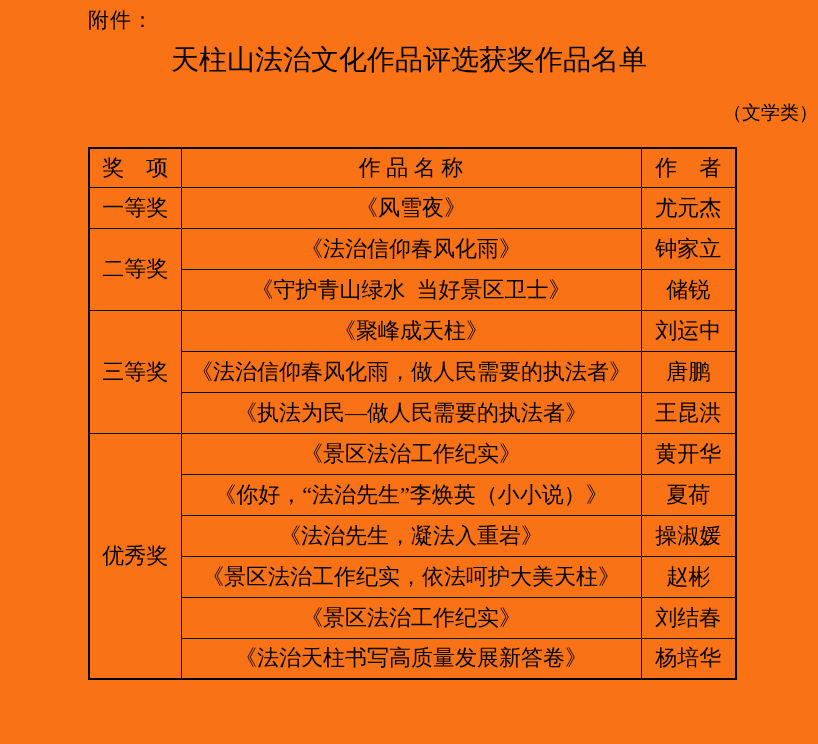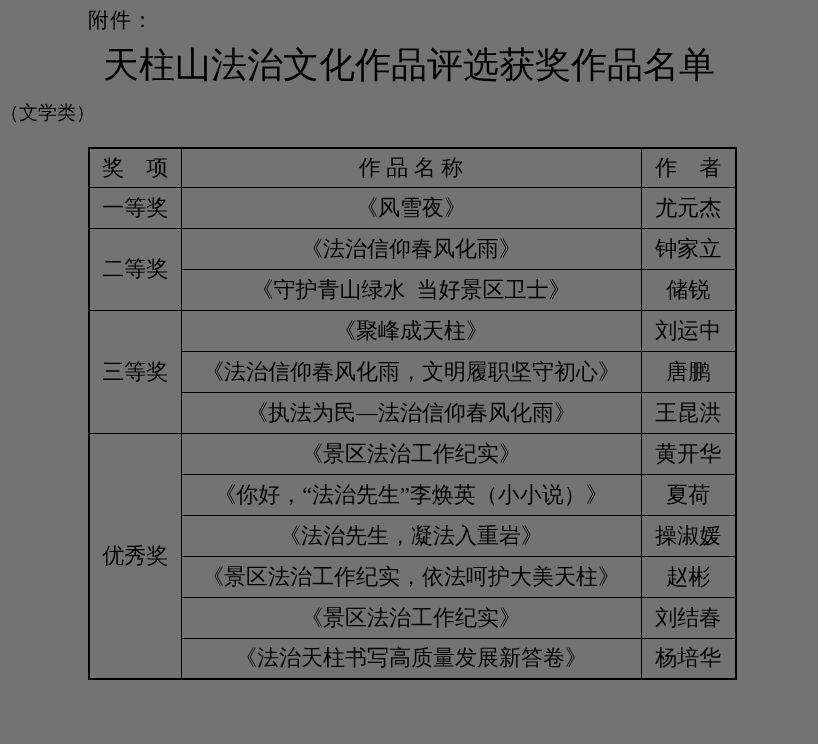--- a/index.html
+++ b/index.html
@@ -1,34 +1,34 @@
 <!DOCTYPE html>
 <html><head>
 <meta charset="utf-8">
 <style>
   html,body{margin:0;padding:0;background:#ffffff;}
   .page{
     position:relative;
     width:818px;height:744px;
-    background:#737373;color:#000;
+    background:#f97316;color:#000;
     font-family:"Liberation Serif","DejaVu Serif",serif;
     overflow:hidden;
   }
   .attachment{
     position:absolute;left:88px;top:6px;
     font-size:21px;letter-spacing:1px;
   }
   .title{
     position:absolute;left:0;top:41px;width:818px;
     margin:0;text-align:center;
-    font-size:36px;font-weight:400;
+    font-size:28px;font-weight:400;
   }
   .subtitle{
     position:absolute;left:0;top:100px;width:818px;
-    text-align:left;font-size:19px;
+    text-align:right;font-size:19px;
   }
   table.awards{
     position:absolute;left:88px;top:147px;
     width:647px;
     border-collapse:collapse;table-layout:fixed;
     border:2px solid #000;
   }
   table.awards th,
   table.awards td{
     border:1px solid #000;
@@ -82,25 +82,25 @@
         <tr>
           <td>《守护青山绿水  当好景区卫士》</td>
           <td>储锐</td>
         </tr>
         <tr>
           <td rowspan="3">三等奖</td>
           <td>《聚峰成天柱》</td>
           <td>刘运中</td>
         </tr>
         <tr>
-          <td>《法治信仰春风化雨，文明履职坚守初心》</td>
+          <td>《法治信仰春风化雨，做人民需要的执法者》</td>
           <td>唐鹏</td>
         </tr>
         <tr>
-          <td>《执法为民—法治信仰春风化雨》</td>
+          <td>《执法为民—做人民需要的执法者》</td>
           <td>王昆洪</td>
         </tr>
         <tr>
           <td rowspan="6">优秀奖</td>
           <td>《景区法治工作纪实》</td>
           <td>黄开华</td>
         </tr>
         <tr>
           <td>《你好，“法治先生”李焕英（小小说）》</td>
           <td>夏荷</td>

